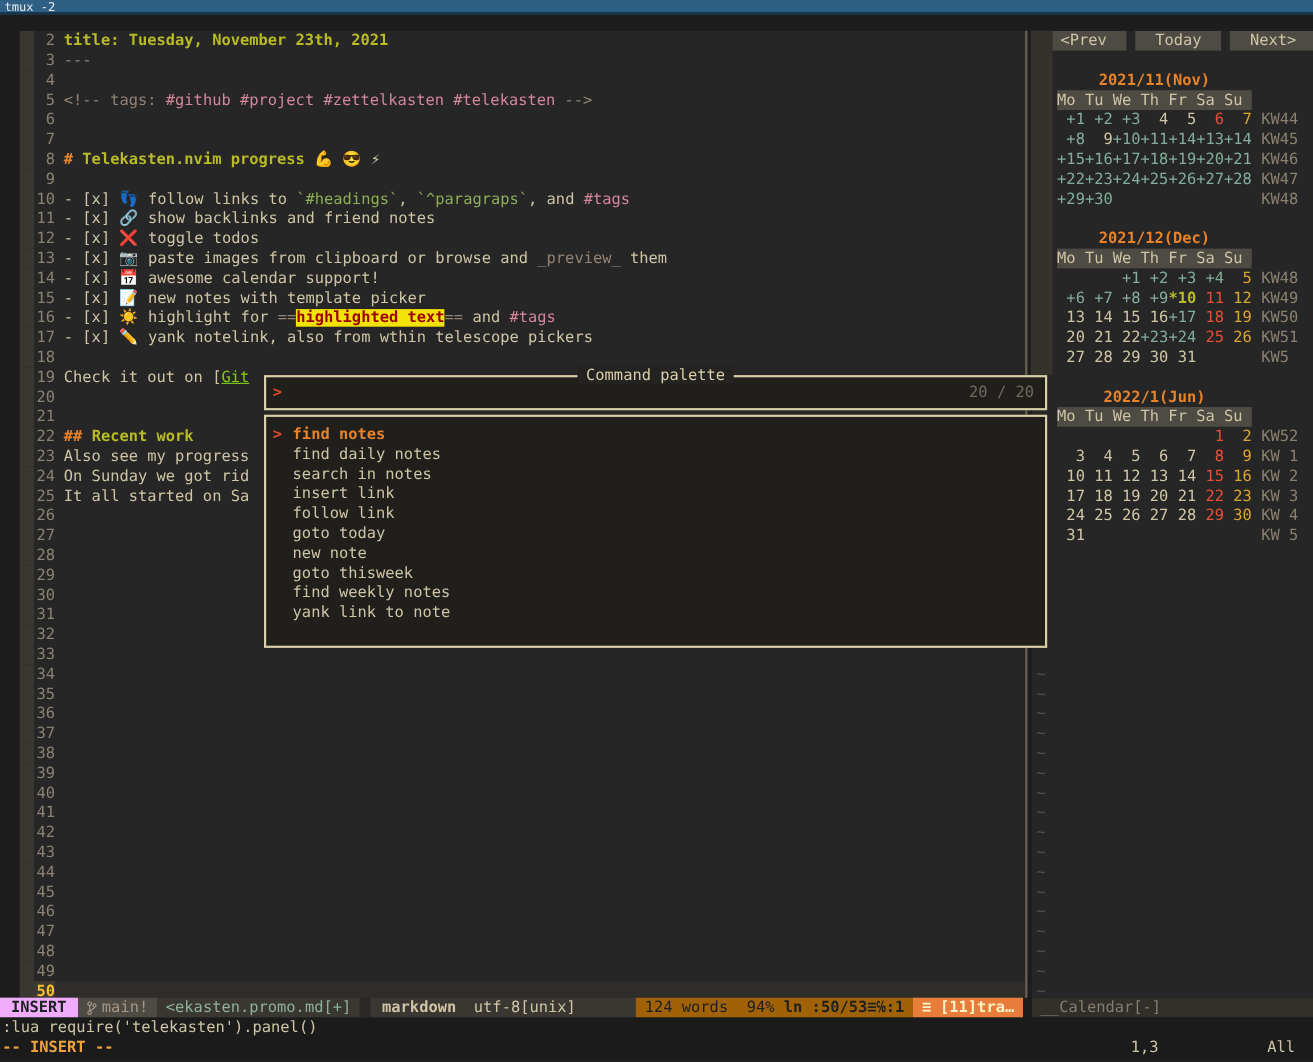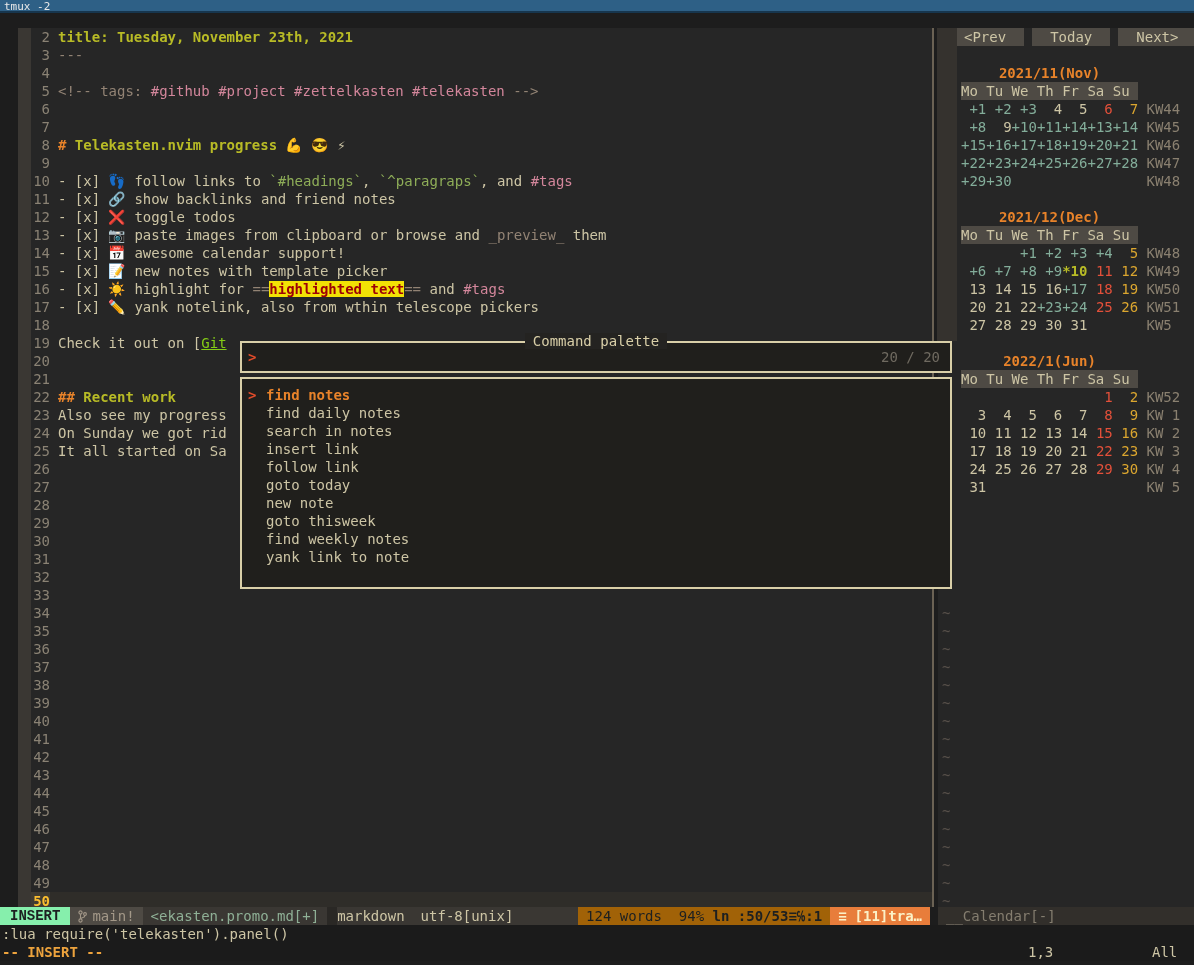--- a/index.html
+++ b/index.html
@@ -64,27 +64,27 @@
     box-sizing:border-box;border:2px solid #d9cfa8;background:#201f1c;
     padding-top:7px;overflow:hidden;z-index:5;}
   .p-item{display:flex;height:18px;white-space:pre;}
   .p-item .caret{width:10px;margin-left:6px;color:#e04b2a;font-weight:bold;}
   .p-item .lbl{margin-left:8px;color:#cdc5a5;}
   .p-item.selected .lbl{color:#e8832a;font-weight:bold;}
   
   #statusline{position:absolute;left:0;top:907px;width:1194px;height:18px;display:flex;}
   #sl-left{width:930px;flex:none;display:flex;background:#3a3733;}
   .seg{display:flex;align-items:center;white-space:pre;height:18px;}
-  #seg-mode{background:#86efac;color:#1d2021;font-weight:bold;padding:0 10px;font-family:Liberation Mono, monospace;}
+  #seg-mode{background:#f0abfc;color:#1d2021;font-weight:bold;padding:0 10px;}
   #seg-branch{background:#4e4a44;color:#a39888;padding:0 8px;}
   #seg-branch svg{margin-right:5px;}
   #seg-file{background:#3a3733;color:#8fb096;padding:0 8px;}
   #seg-gap1{width:10px;background:#2a2825;}
   #seg-mid{flex:1;background:#3a3733;color:#cdc5a5;}
-  #seg-mid .ft{font-weight:normal;}
+  #seg-mid .ft{font-weight:bold;margin-left:10px;}
   #seg-mid .enc{margin-left:16px;}
   #seg-words{background:#a16207;color:#1d2021;padding:0 8px;}
   #seg-words .pos{font-weight:bold;}
   #seg-buf{background:#e87d3b;color:#fbf1c7;font-weight:bold;padding:0 8px;}
   #seg-buf .bicon{margin-right:8px;}
   #sl-notch{width:8px;flex:none;background:#1d1d1d;}
   #seg-cal{flex:1;background:#322f2b;color:#847d6f;padding:0 8px;}
   
   #cmdline{position:absolute;left:0;top:925px;width:1194px;height:18px;
     background:#1b1b1b;color:#cdc5a5;white-space:pre;padding-left:2px;box-sizing:border-box;}

